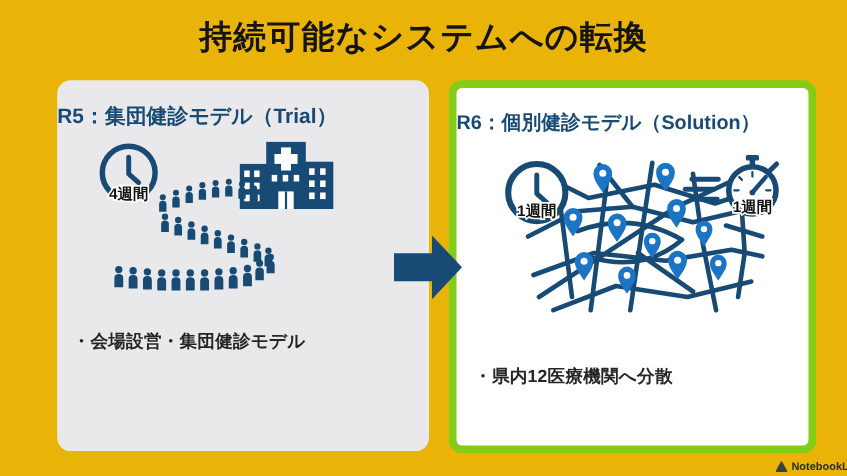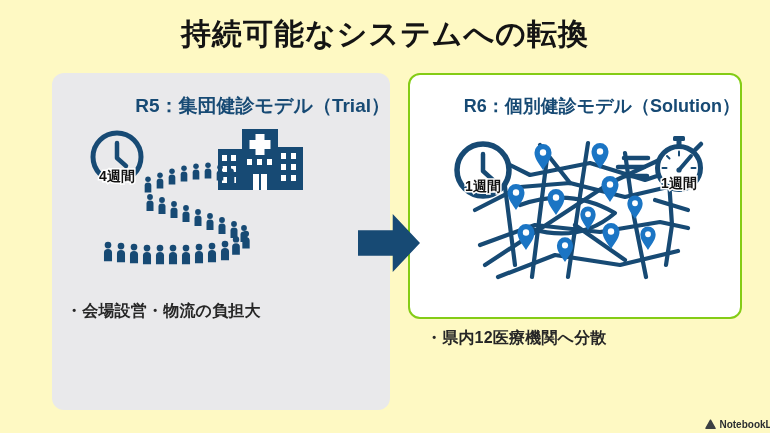--- a/index.html
+++ b/index.html
@@ -1,27 +1,27 @@
 <!DOCTYPE html>
 <html><head>
 <meta charset="utf-8">
 <style>
   html,body{margin:0;padding:0;}
   body{width:770px;height:433px;overflow:hidden;font-family:"Liberation Sans","DejaVu Sans",sans-serif;}
-  #slide{position:relative;width:770px;height:433px;background:#fef9c3;overflow:hidden;}
+  #slide{position:relative;width:770px;height:433px;background:#eab308;overflow:hidden;}
 
   .title{position:absolute;top:14px;left:0;width:770px;text-align:center;
          font-size:30px;font-weight:800;color:#141414;letter-spacing:1px;}
 
   .panel{position:absolute;box-sizing:border-box;}
   .panel-left{left:52px;top:73px;width:338px;height:337px;background:#e9e9eb;border-radius:12px;}
-  .panel-right{left:408px;top:73px;width:334px;height:246px;background:#ffffff;
-               border:2px solid #84cc16;border-radius:12px;}
-
-  .panel-header{position:absolute;top:20px;left:0;width:100%;text-align:right;
+  .panel-right{left:408px;top:73px;width:334px;height:339px;background:#ffffff;
+               border:7px solid #84cc16;border-radius:12px;}
+
+  .panel-header{position:absolute;top:20px;left:0;width:100%;text-align:left;
                 font-size:19px;font-weight:800;color:#174a74;white-space:nowrap;}
   .panel-right .panel-header{top:19px;font-size:18px;}
 
   .illus{position:absolute;left:8px;top:52px;}
   .panel-right .illus{left:10px;top:50px;}
 
   .bullets{position:absolute;left:14px;top:230px;width:320px;}
   .panel-right .bullets{left:16px;top:228px;width:312px;margin-top:27px;}
   .bullet{font-size:16px;font-weight:700;color:#262626;line-height:1.0;
           margin-bottom:15px;white-space:nowrap;letter-spacing:0.2px;}
@@ -114,21 +114,21 @@
         <use href="#person" transform="translate(126,130) scale(1.15)"></use>
         <use href="#person" transform="translate(139,129) scale(1.15)"></use>
         <use href="#person" transform="translate(152,128) scale(1.15)"></use>
         <use href="#person" transform="translate(165,126) scale(1.15)"></use>
         <use href="#person" transform="translate(176,121) scale(1.1)"></use>
         <use href="#person" transform="translate(186,115) scale(1.05)"></use>
       </g>
     </svg>
 
     <div class="bullets">
-      <div class="bullet">・会場設営・物流の負担大</div>
+      <div class="bullet">・会場設営・集団健診モデル</div>
     </div>
   </div>
 
   <div class="arrow"></div>
 
   <div class="panel panel-right">
     <div class="panel-header">R6：個別健診モデル（Solution）</div>
 
     <svg class="illus" width="310" height="162" viewBox="0 0 310 162">
       <defs>

